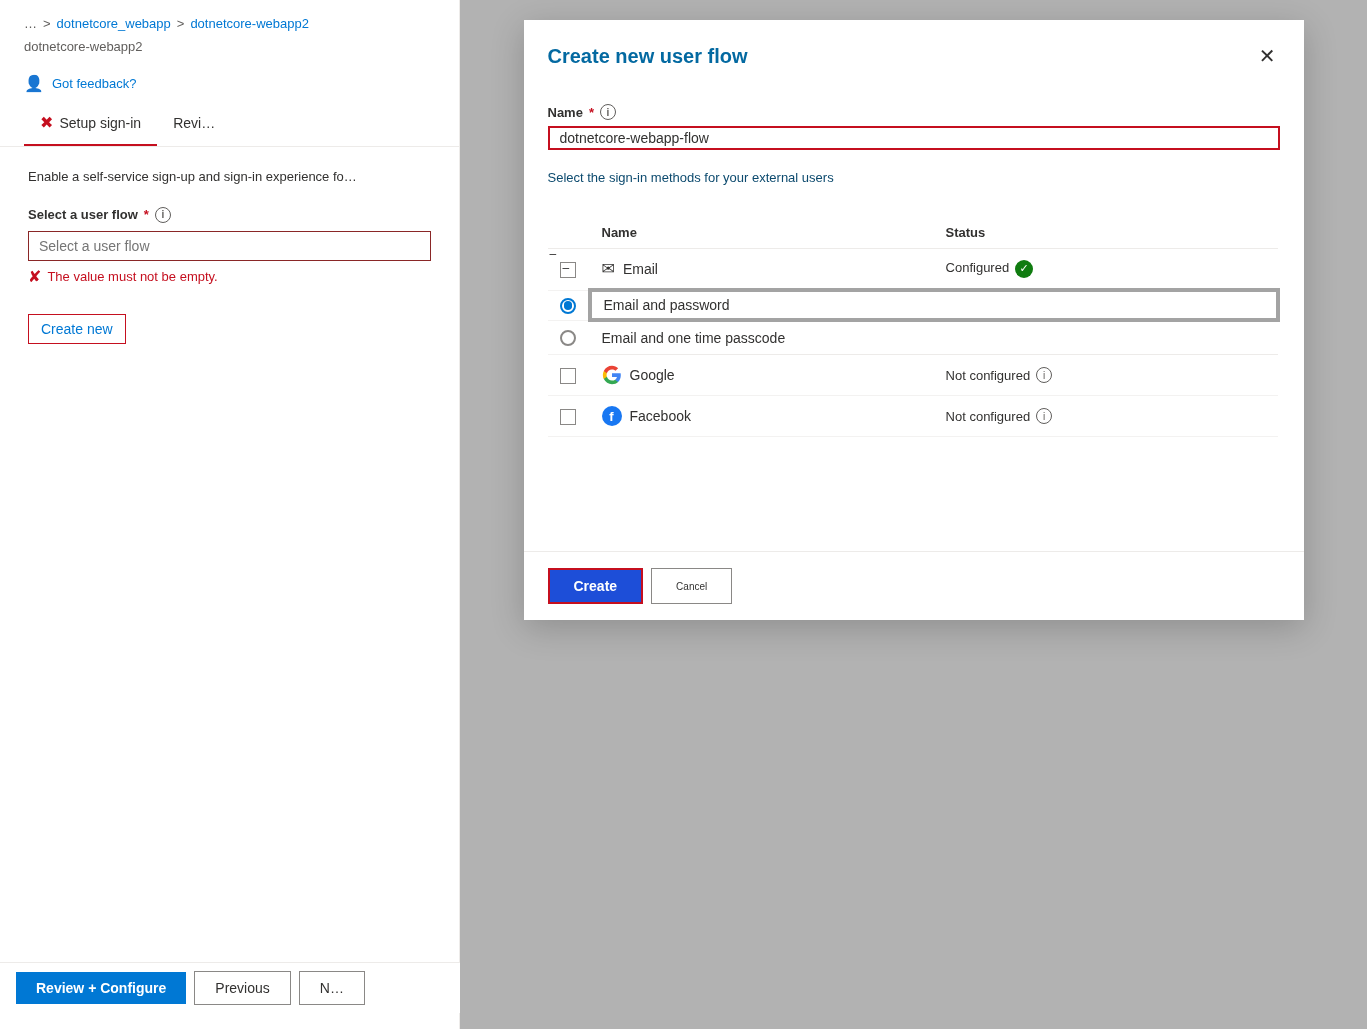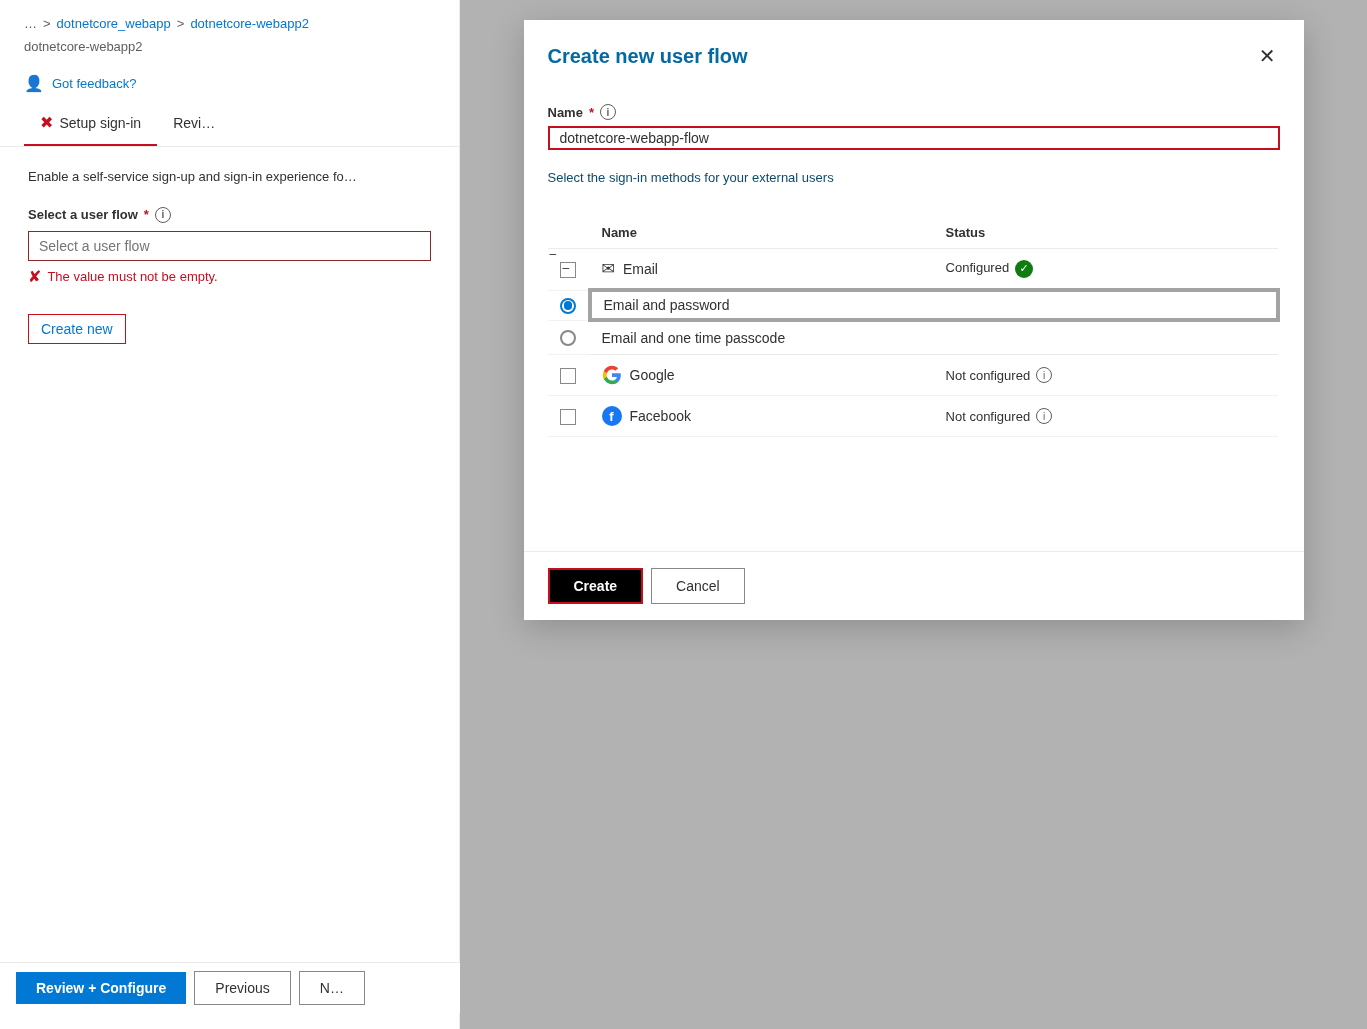--- a/index.html
+++ b/index.html
@@ -82,22 +82,22 @@
     .method-name { font-size: 14px; color: #323130; display: flex; align-items: center; }
 
     .status-configured { display: flex; align-items: flex-start; gap: 6px; color: #323130; font-size: 13px; }
     .status-dot { width: 18px; height: 18px; background: #107c10; border-radius: 50%; display: inline-flex; align-items: center; justify-content: center; color: #fff; font-size: 11px; }
     .status-not-configured { display: flex; align-items: center; gap: 6px; color: #323130; font-size: 13px; }
 
     .google-icon { display: inline-flex; width: 20px; height: 20px; margin-right: 8px; }
     .facebook-icon { display: inline-flex; width: 20px; height: 20px; margin-right: 8px; background: #1877f2; border-radius: 50%; align-items: center; justify-content: center; color: #fff; font-size: 13px; font-weight: 700; }
 
     .modal-footer { padding: 16px 24px; border-top: 1px solid #edebe9; display: flex; gap: 8px; }
-    .btn-create { background: #000000; color: #fff; border: 2px solid #c50f1f; padding: 8px 24px; font-size: 14px; font-weight: 600; cursor: pointer; }
-    .btn-cancel { background: #fff; color: #323130; border: 1px solid #8a8886; padding: 8px 24px; font-size: 14px; cursor: pointer; }
+    .btn-create { background: #1d4ed8; color: #fff; border: 2px solid #c50f1f; padding: 8px 24px; font-size: 14px; font-weight: 600; cursor: pointer; }
+    .btn-cancel { background: #fff; color: #323130; border: 1px solid #8a8886; padding: 8px 24px; font-size: 10px; cursor: pointer; }
 
     .col-name { width: 50%; }
     .col-status { width: 50%; }
   </style>
 </head>
 <body>
 
 <div class="main-container">
 
   <div class="left-panel">

